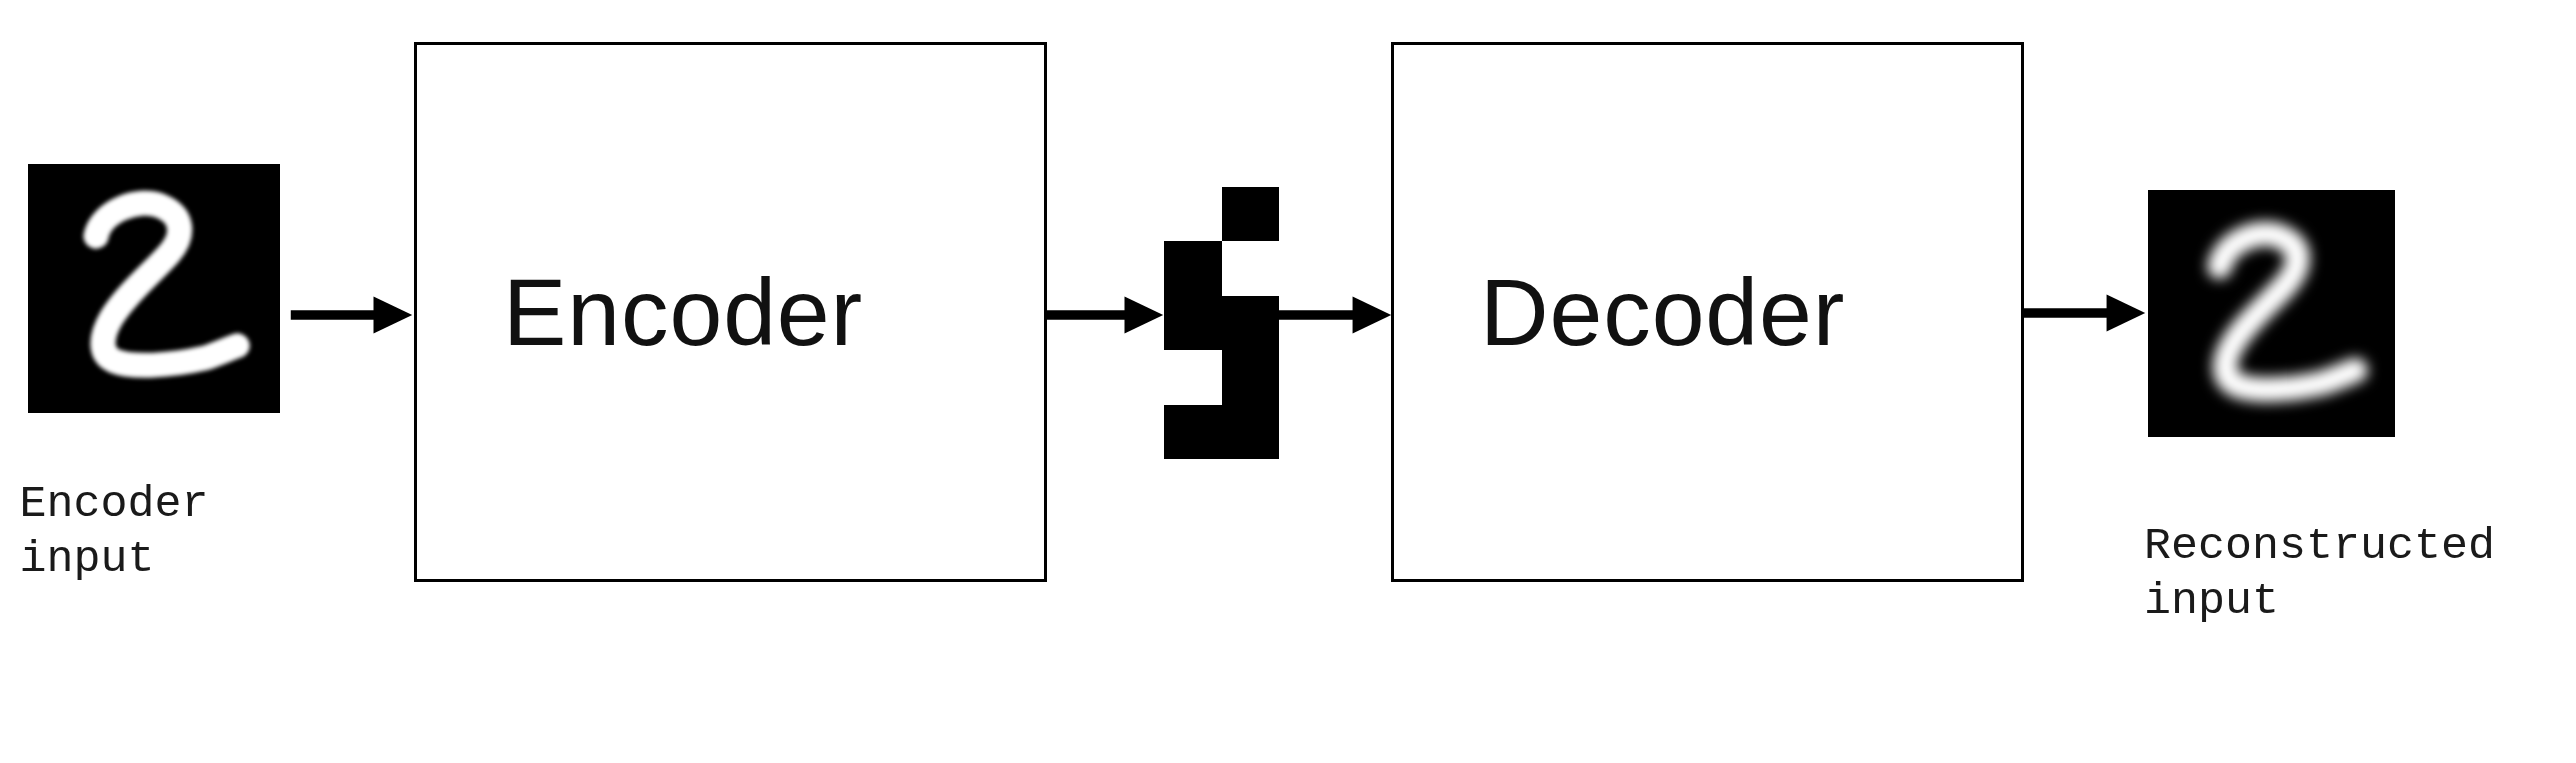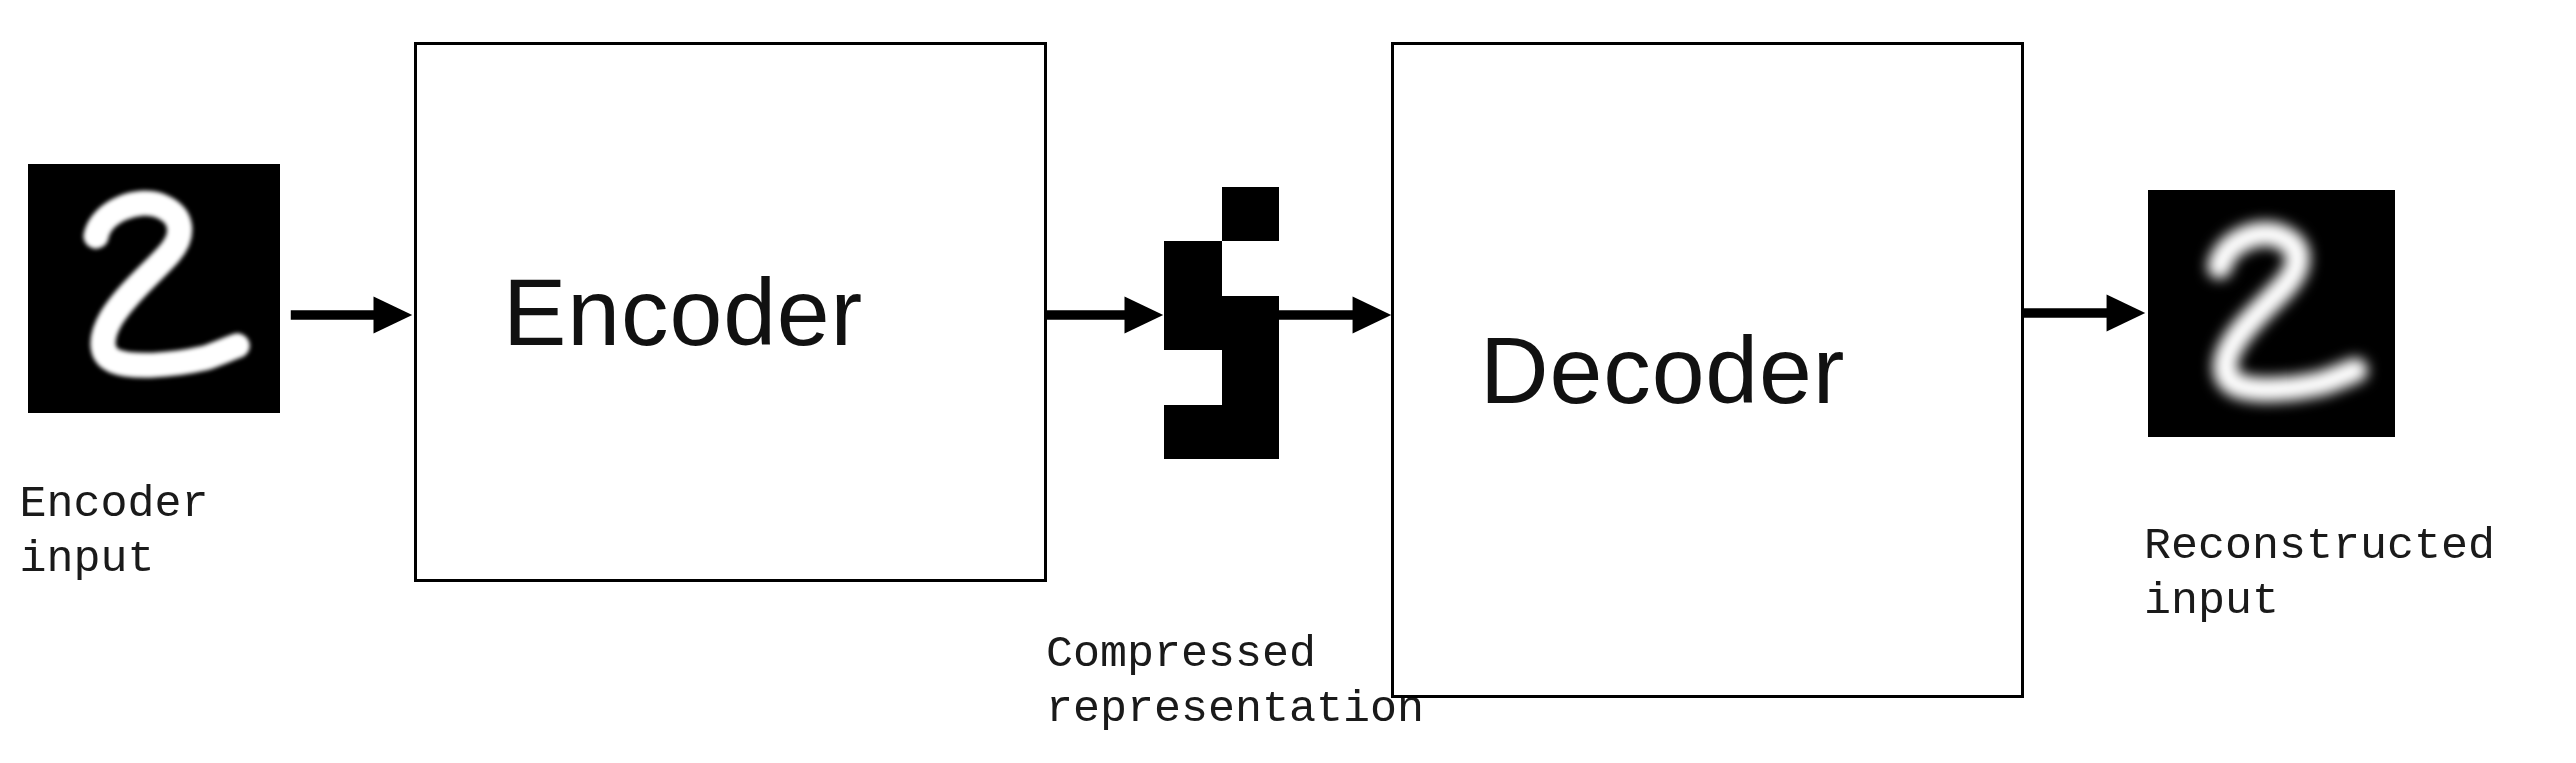--- a/index.html
+++ b/index.html
@@ -141,31 +141,29 @@
     <div class="latent-cell off" style="background: rgb(0, 0, 0);"></div>
     <div class="latent-cell on" style="background: rgb(255, 255, 255);"></div>
     <div class="latent-cell off" style="background: rgb(0, 0, 0);"></div>
     <div class="latent-cell off" style="background: rgb(0, 0, 0);"></div>
     <div class="latent-cell on" style="background: rgb(255, 255, 255);"></div>
     <div class="latent-cell off" style="background: rgb(0, 0, 0);"></div>
     <div class="latent-cell off" style="background: rgb(0, 0, 0);"></div>
     <div class="latent-cell off" style="background: rgb(0, 0, 0);"></div>
   </div>
 
-  <div class="caption" style="left:1046px; top:628px; width:547px;">Compressed
-representation</div>
 
   <div class="arrow" style="left:1277px; top:286px; width:116px; height:58px;">
     <svg viewBox="0 0 132 66" preserveAspectRatio="none" aria-hidden="true">
       <line x1="0" y1="33" x2="94" y2="33" stroke="#000000" stroke-width="11"></line>
       <polygon points="86,12 130,33 86,54" fill="#000000"></polygon>
     </svg>
   </div>
 
-  <div class="process-box" style="left:1391px; top:42px; width:633px; height:656px;">
+  <div class="process-box" style="left:1391px; top:42px; width:633px; height:540px;">
     <span class="process-label">Decoder</span>
   </div>
 
   <div class="arrow" style="left:2024px; top:284px; width:123px; height:58px;">
     <svg viewBox="0 0 140 66" preserveAspectRatio="none" aria-hidden="true">
       <line x1="0" y1="33" x2="102" y2="33" stroke="#000000" stroke-width="11"></line>
       <polygon points="94,12 138,33 94,54" fill="#000000"></polygon>
     </svg>
   </div>
 

